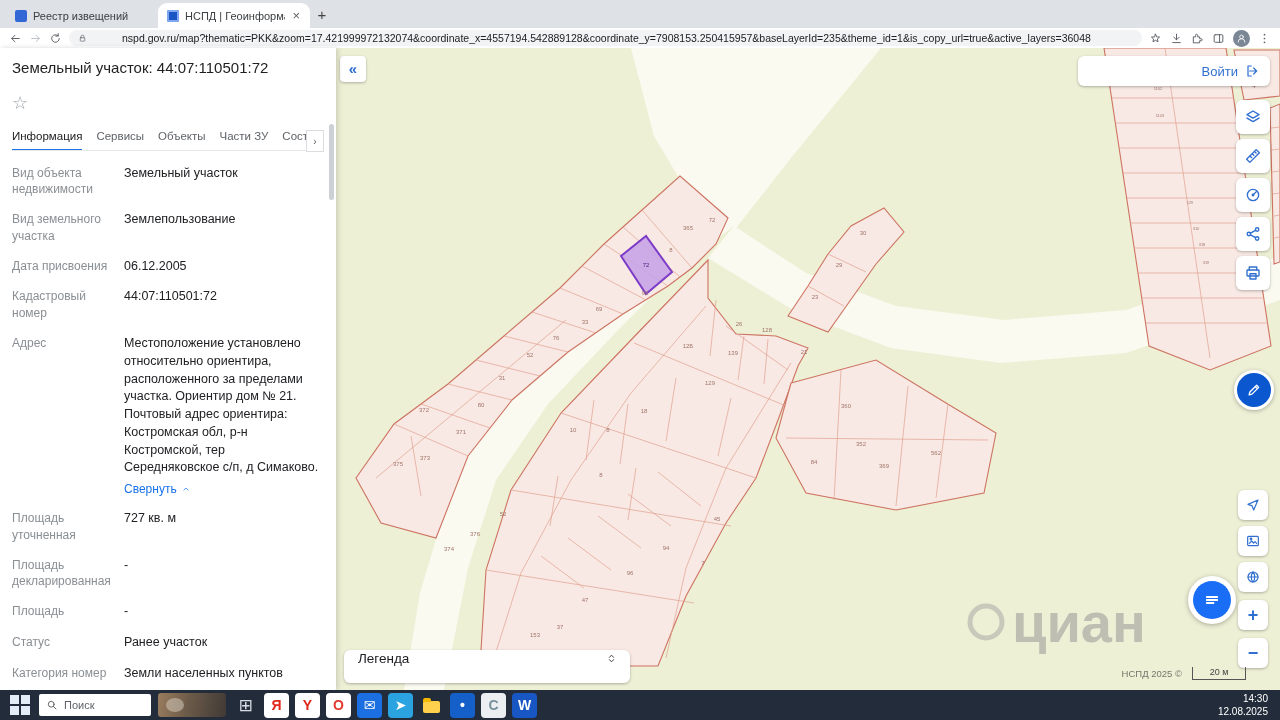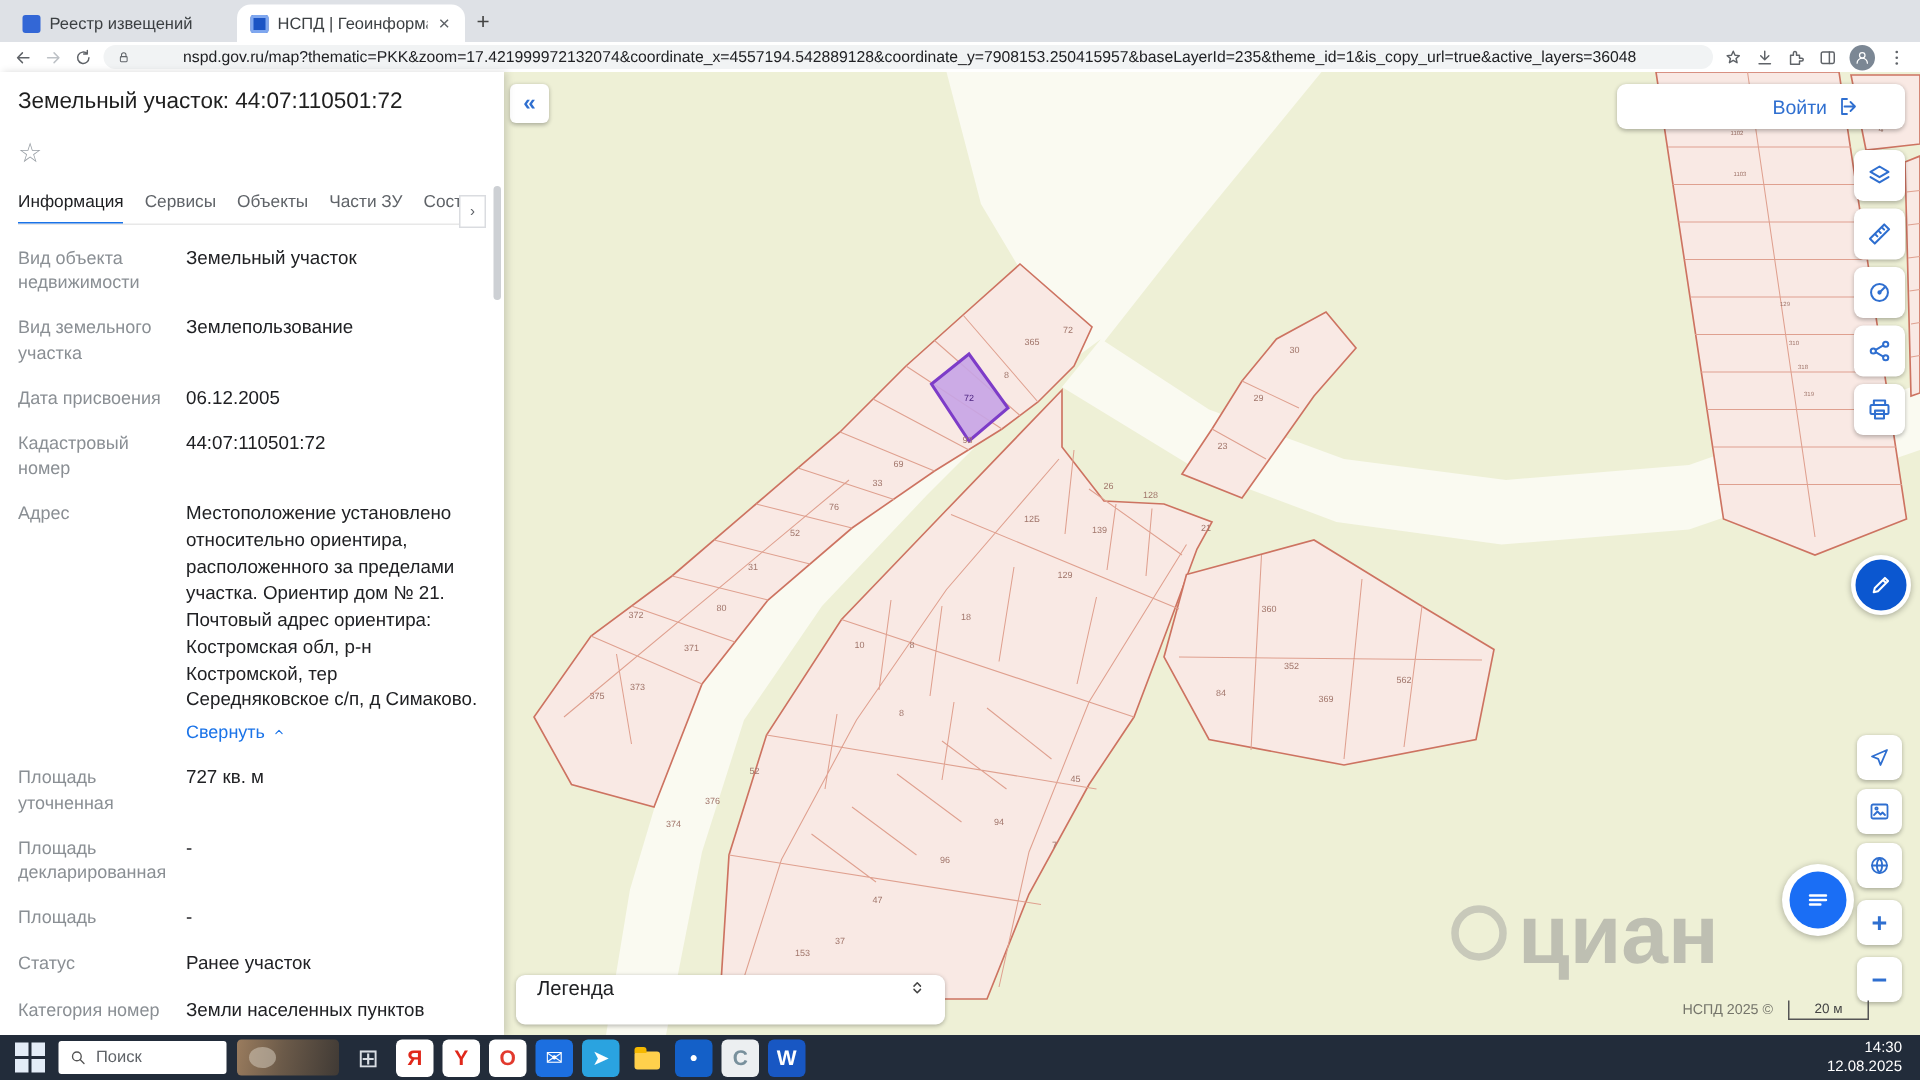--- a/index.html
+++ b/index.html
@@ -46,21 +46,21 @@
   .fvalue { font-size:12.5px; color:#202124; line-height:1.42; }
   .flink { color:#1a73e8; font-size:12px; display:inline-flex; align-items:center; gap:4px; margin-top:5px; cursor:pointer; }
   .flink .ic { --s:10px; }
   .panel-scrollbar { position:absolute; right:2px; top:76px; width:5px; height:76px; background:#cdd0d4; border-radius:3px; }
 
   
   .map { position:absolute; top:48px; left:336px; right:0; bottom:30px; background:#eef0d6; overflow:hidden; }
   .map svg.basemap { position:absolute; inset:0; width:100%; height:100%; display:block; }
   .mbtn { position:absolute; background:#fff; border-radius:6px; box-shadow:0 1px 3px rgba(0,0,0,.28); display:flex; align-items:center; justify-content:center; color:#2f6fd0; }
   .collapse-btn { left:4px; top:8px; width:26px; height:26px; border-radius:4px; font-size:15px; font-weight:bold; padding-bottom:2px; }
-  .login-bar { position:absolute; top:8px; right:10px; width:192px; height:30px; background:#fff; border-radius:6px; box-shadow:0 1px 3px rgba(0,0,0,.28); display:flex; align-items:center; justify-content:flex-end; gap:7px; padding-right:29px; }
+  .login-bar { position:absolute; top:8px; right:10px; width:192px; height:30px; background:#fff; border-radius:6px; box-shadow:0 1px 3px rgba(0,0,0,.28); display:flex; align-items:center; justify-content:flex-end; gap:7px; padding-right:9px; }
   .login-label { color:#2f6fd0; font-size:13px; }
   .login-bar .ic { --s:16px; color:#2f6fd0; }
   .tool-col { position:absolute; right:10px; top:52px; display:flex; flex-direction:column; gap:5px; }
   .tool-btn { position:relative; width:34px; height:34px; background:#fff; border-radius:6px; box-shadow:0 1px 3px rgba(0,0,0,.28); display:flex; align-items:center; justify-content:center; color:#2f6fd0; }
   .tool-btn .ic { --s:18px; }
   .fab-feedback { position:absolute; right:6px; top:322px; width:40px; height:40px; border-radius:50%; background:#0b57d0; border:3px solid #fff; box-shadow:0 1px 4px rgba(0,0,0,.3); display:flex; align-items:center; justify-content:center; color:#fff; }
   .fab-feedback .ic { --s:18px; }
   .sq30 { width:30px; height:30px; }
   .sq30 .ic { --s:16px; }
   .geoloc-btn { right:12px; top:442px; }

